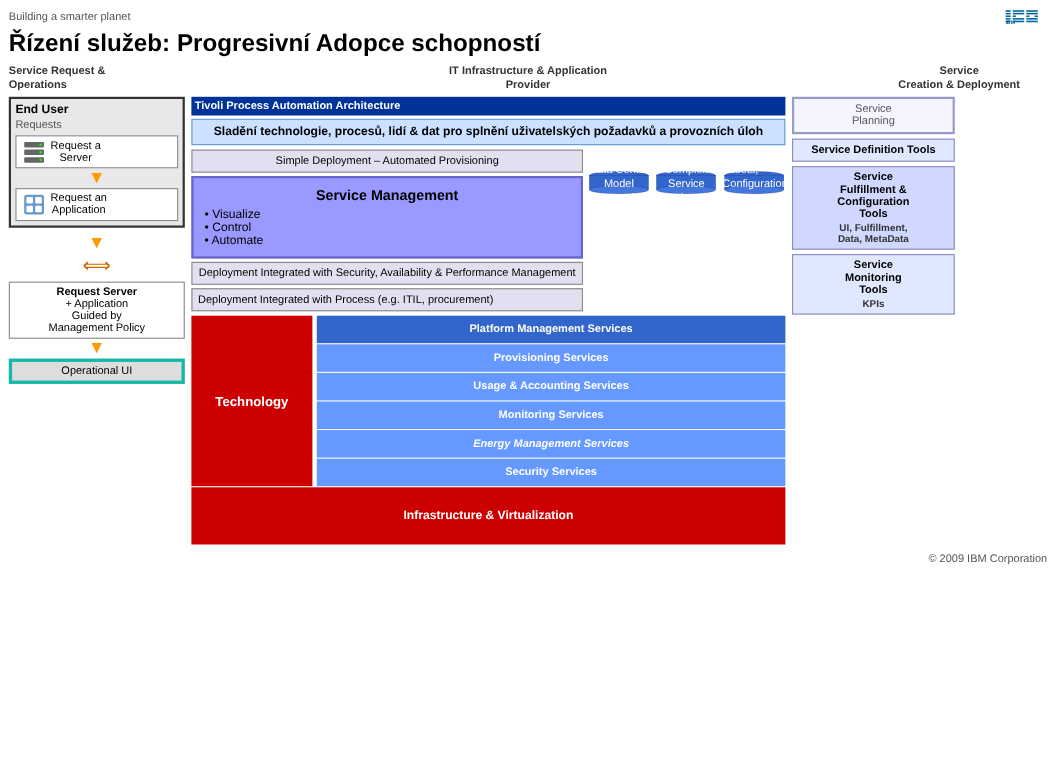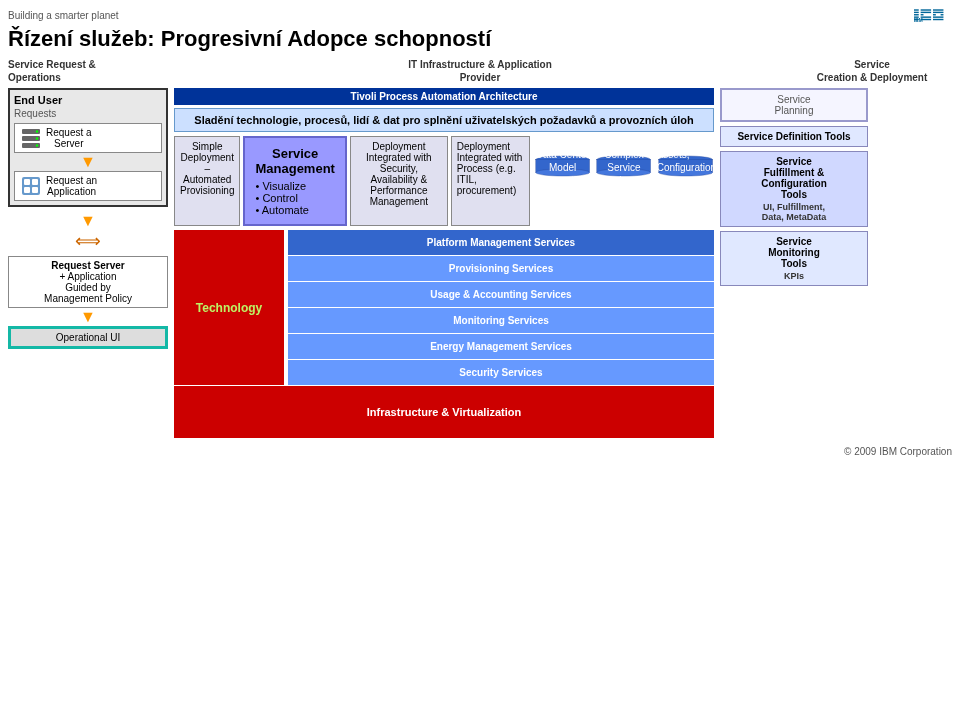--- a/index.html
+++ b/index.html
@@ -109,39 +109,39 @@
       font-size: 10px;
     }
     
     .center-col {
       width: 540px;
       flex-shrink: 0;
     }
     .tivoli-header {
       background: #003399;
       color: #fff;
-      text-align: center;
+      text-align: left;
       font-weight: bold;
       font-size: 10px;
       padding: 3px;
       margin-bottom: 3px;
     }
     .sladeni-box {
       background: #cce0ff;
       border: 1px solid #6699cc;
       padding: 5px 8px;
       font-size: 11px;
       font-weight: bold;
       margin-bottom: 4px;
       text-align: center;
     }
     .deployment-col {
       flex: 1;
       display: flex;
-      flex-direction: row;
+      flex-direction: column;
       gap: 3px;
     }
     .deploy-box {
       border: 1px solid #888;
       background: #e0e0f0;
       padding: 4px 5px;
       font-size: 10px;
       text-align: center;
     }
     .service-mgmt-box {
@@ -180,21 +180,21 @@
       gap: 4px;
     }
     
     .tech-services {
       margin-top: 4px;
       display: flex;
       gap: 4px;
     }
     .tech-label-box {
       background: #cc0000;
-      color: #bef264;
+      color: #ffffff;
       font-weight: bold;
       font-size: 12px;
       padding: 6px 8px;
       display: flex;
       align-items: center;
       justify-content: center;
       width: 110px;
       flex-shrink: 0;
       text-align: center;
     }
@@ -436,21 +436,21 @@
           </div>
           <div class="service-row" style="background:#6699ff;color:#fff;">
             <span>Provisioning Services</span>
           </div>
           <div class="service-row" style="background:#6699ff;color:#fff;">
             <span>Usage &amp; Accounting Services</span>
           </div>
           <div class="service-row" style="background:#6699ff;color:#fff;">
             <span>Monitoring Services</span>
           </div>
-          <div class="service-row" style="background:#6699ff;color:#fff;">
+          <div class="service-row" style="background:#6699ff;color:#fff;font-style:italic;">
             <span>Energy Management Services</span>
           </div>
           <div class="service-row" style="background:#6699ff;color:#fff;">
             <span>Security Services</span>
           </div>
         </div>
       </div>
       <div class="infra-bar">Infrastructure &amp; Virtualization</div>
     </div>
 

